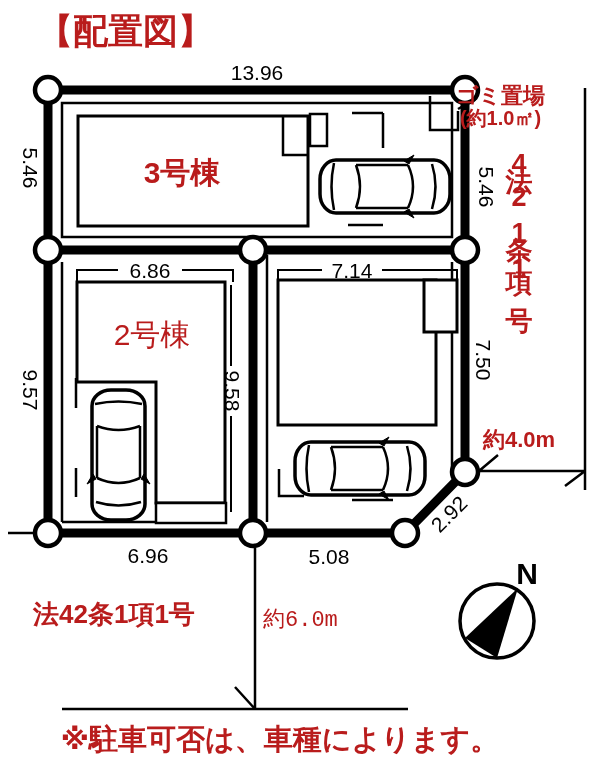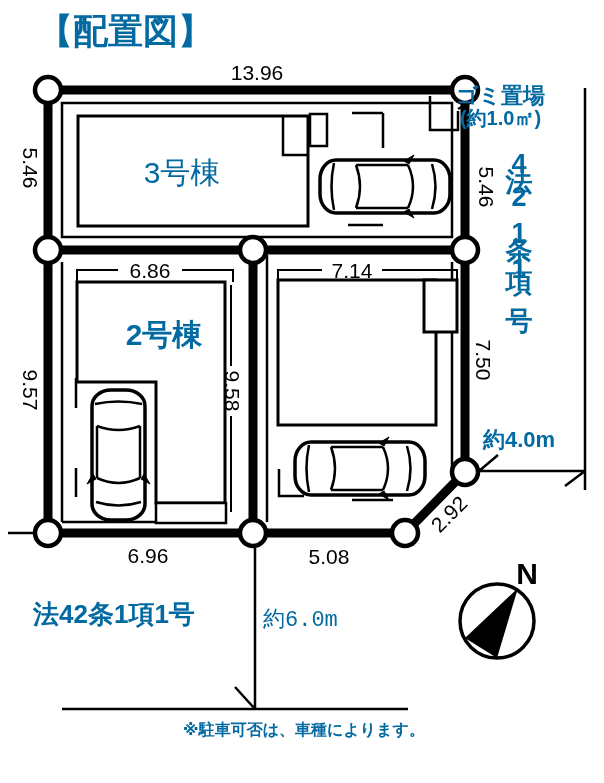--- a/index.html
+++ b/index.html
@@ -1,35 +1,35 @@
 <!DOCTYPE html>
 <html><head>
 <meta charset="utf-8">
 <style>
   html,body{margin:0;padding:0;background:#fff;}
   #canvas{
     position:relative;width:604px;height:783px;background:#fff;overflow:hidden;
     font-family:"Liberation Sans","DejaVu Sans",sans-serif;color:#000;
   }
   #plan-svg{position:absolute;left:0;top:0;}
-  .txt{position:absolute;white-space:nowrap;color:#0369a1;}
+  .txt{position:absolute;white-space:nowrap;color:#b91c1c;}
   .title{left:38px;top:8px;font-size:35px;font-weight:700;letter-spacing:0px;}
-  .note{left:0px;top:720px;width:560px;text-align:center;font-size:16px;font-weight:700;padding-left:24px;}
+  .note{left:0px;top:720px;width:560px;text-align:center;font-size:29px;font-weight:700;}
   .garbage{left:456px;top:84px;font-size:22px;font-weight:700;line-height:23px;}
   .garbage .sub{font-size:20px;font-weight:700;text-align:center;}
   .desig-right{
     left:501px;top:146px;font-size:27px;font-weight:600;
     writing-mode:vertical-rl;text-orientation:upright;letter-spacing:3px;height:310px;
   }
   .desig-bottom{left:33px;top:597px;font-size:26px;font-weight:700;}
   .road-w-right{left:483px;top:425px;font-size:22px;font-weight:700;}
   .road-w-bottom{left:263px;top:604px;font-size:22px;font-weight:400;font-family:Liberation Mono, monospace;}
   .bldg-label{font-size:30px;font-weight:400;width:130px;text-align:center;}
-  .b3{left:117px;top:153px;}
-  .b2{left:99px;top:315px;font-weight:bold;}
+  .b3{left:117px;top:153px;font-weight:bold;}
+  .b2{left:87px;top:315px;}
   .b1{left:294px;top:334px;}
   svg text{font-family:"Liberation Sans","DejaVu Sans",sans-serif;font-size:21px;fill:#000;}
 </style>
 </head>
 <body>
 
 <div id="canvas">
 
   <svg id="plan-svg" width="604" height="783" viewBox="0 0 604 783">
     <defs>

